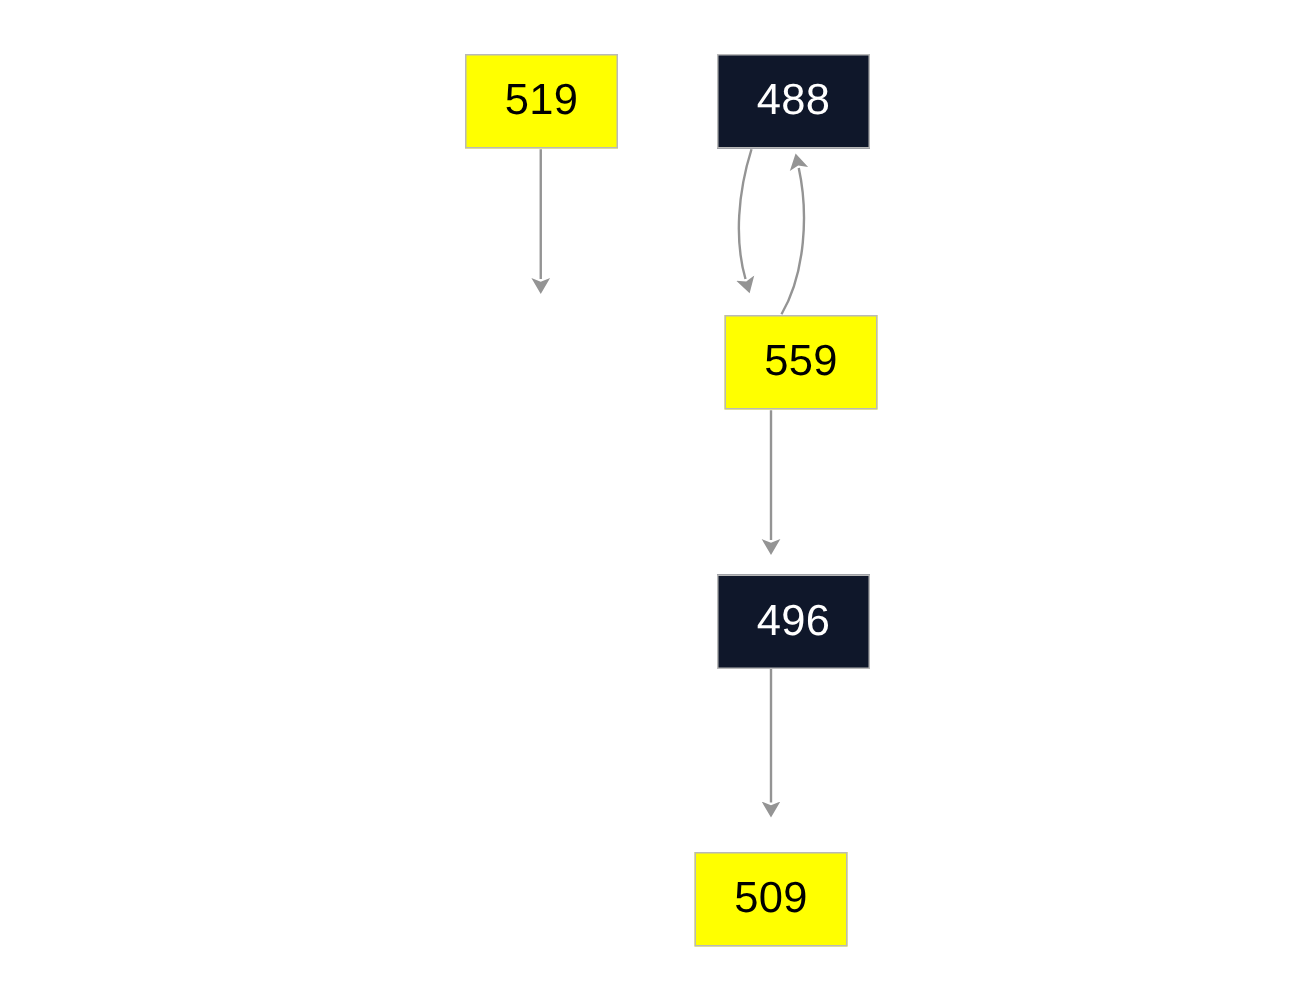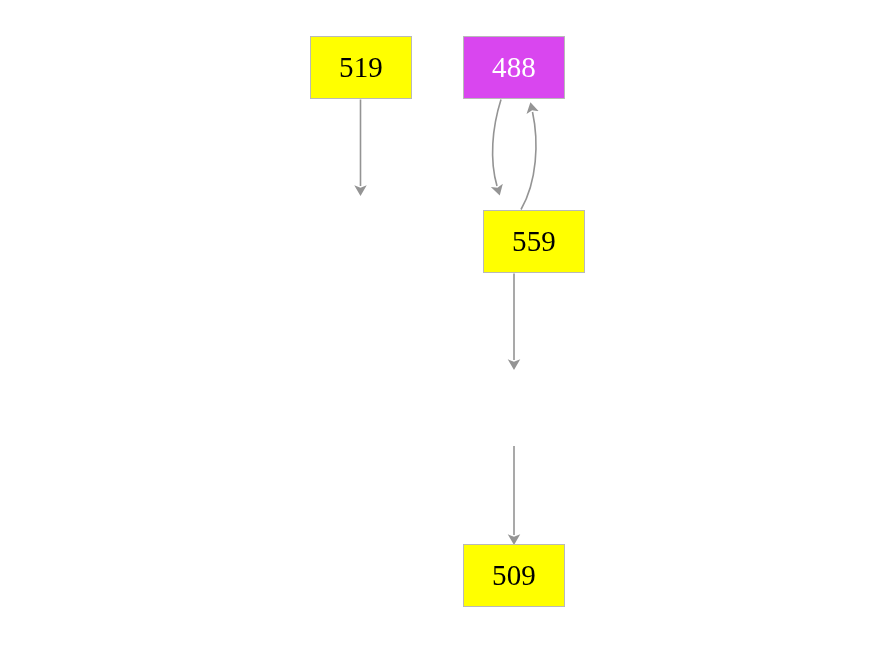--- a/index.html
+++ b/index.html
@@ -13,21 +13,20 @@
     position: relative;
     overflow: hidden;
     font-family: "Liberation Sans", sans-serif;
   }
   #graph-canvas {
     position: absolute;
     left: 0;
     top: 0;
     width: 875px;
     height: 656px;
-    font-family: Liberation Serif, serif;
   }
   #edge-layer {
     position: absolute;
     left: 0;
     top: 0;
     width: 875px;
     height: 656px;
   }
   .graph-node {
     position: absolute;
@@ -39,22 +38,23 @@
     line-height: 1;
     letter-spacing: 0.2px;
     border: 1px solid #b9b9b9;
     user-select: none;
   }
   .node-fill-yellow {
     background: #ffff00;
     color: #000000;
   }
   .node-fill-blue {
-    background: #d946ef;
+    background: #0f172a;
     color: #ffffff;
+    margin-left: 15px;
   }
   .node-label {
     pointer-events: none;
   }
 </style>
 </head>
 <body>
 
 <div id="graph-canvas">
 
@@ -82,18 +82,21 @@
 
   <div class="graph-node node-fill-blue" style="left:463px; top:36px; width:102px; height:63px;">
     <span class="node-label">488</span>
   </div>
 
 
   <div class="graph-node node-fill-yellow" style="left:463px; top:210px; width:102px; height:63px;margin-left:20px;">
     <span class="node-label">559</span>
   </div>
 
+  <div class="graph-node node-fill-blue" style="left:463px; top:383px; width:102px; height:63px;">
+    <span class="node-label">496</span>
+  </div>
 
-  <div class="graph-node node-fill-yellow" style="left:463px; top:544px; width:102px; height:63px;">
+  <div class="graph-node node-fill-yellow" style="left:463px; top:568px; width:102px; height:63px;">
     <span class="node-label">509</span>
   </div>
 
 </div>
 
 </body></html>

